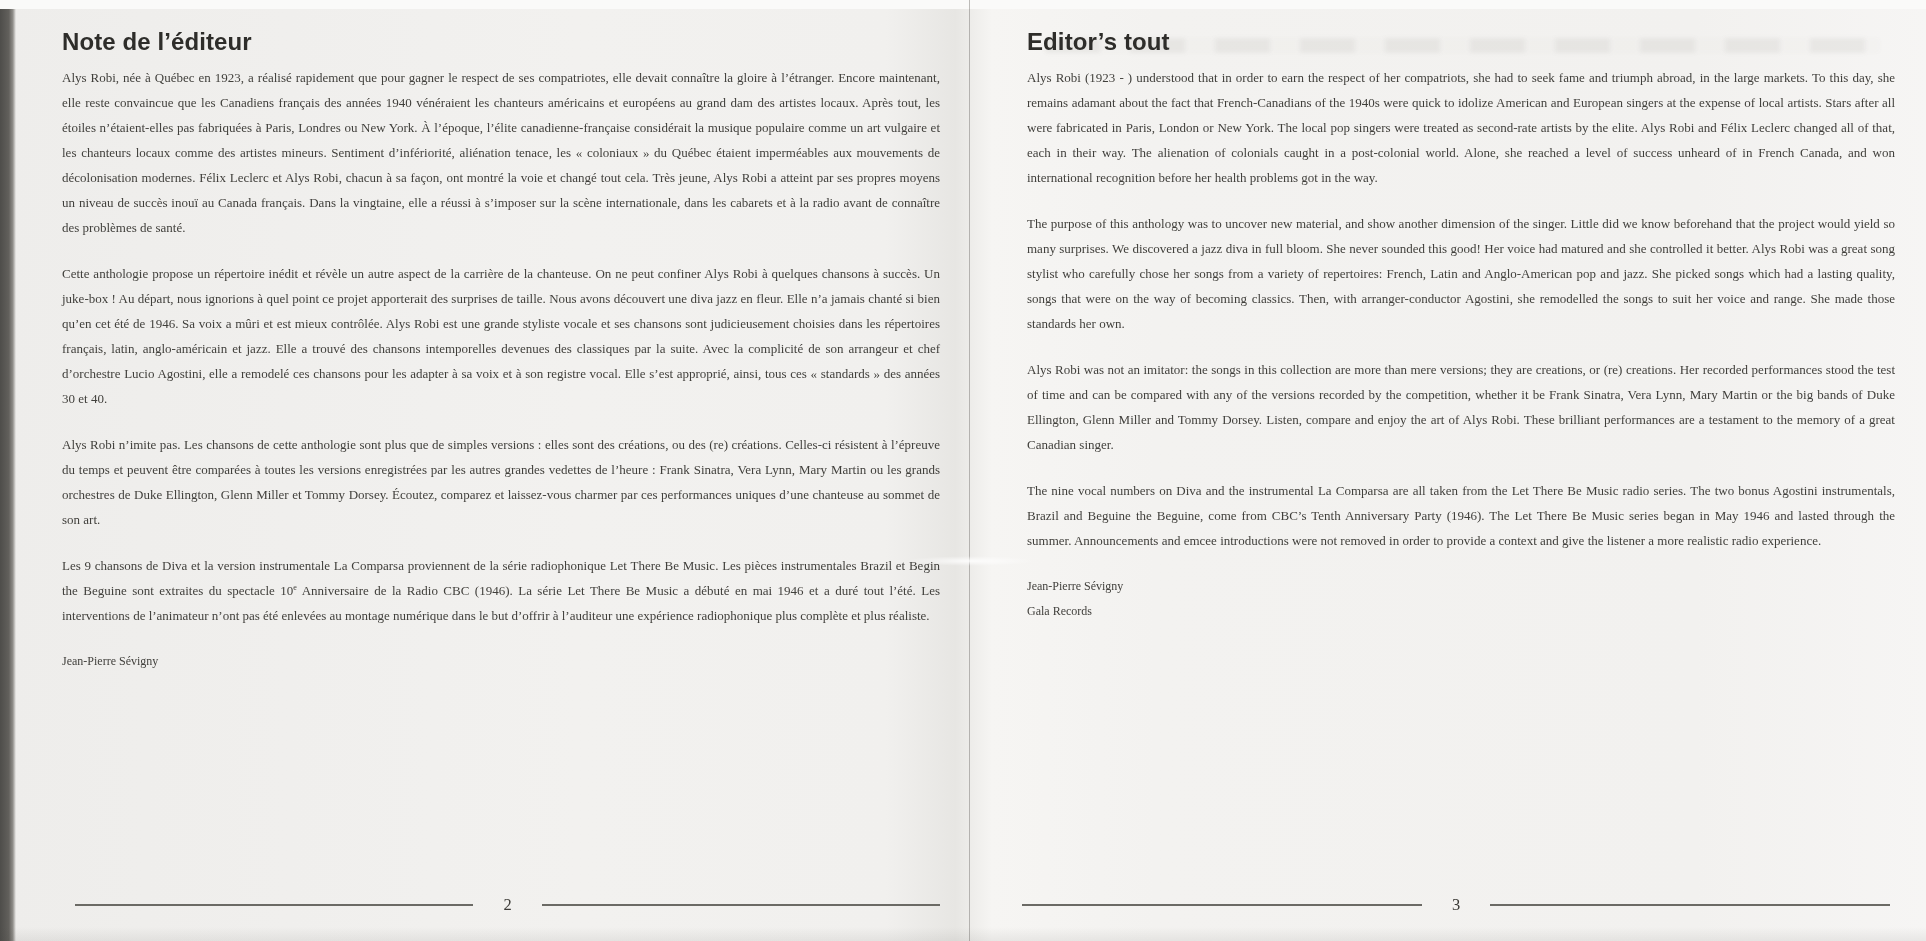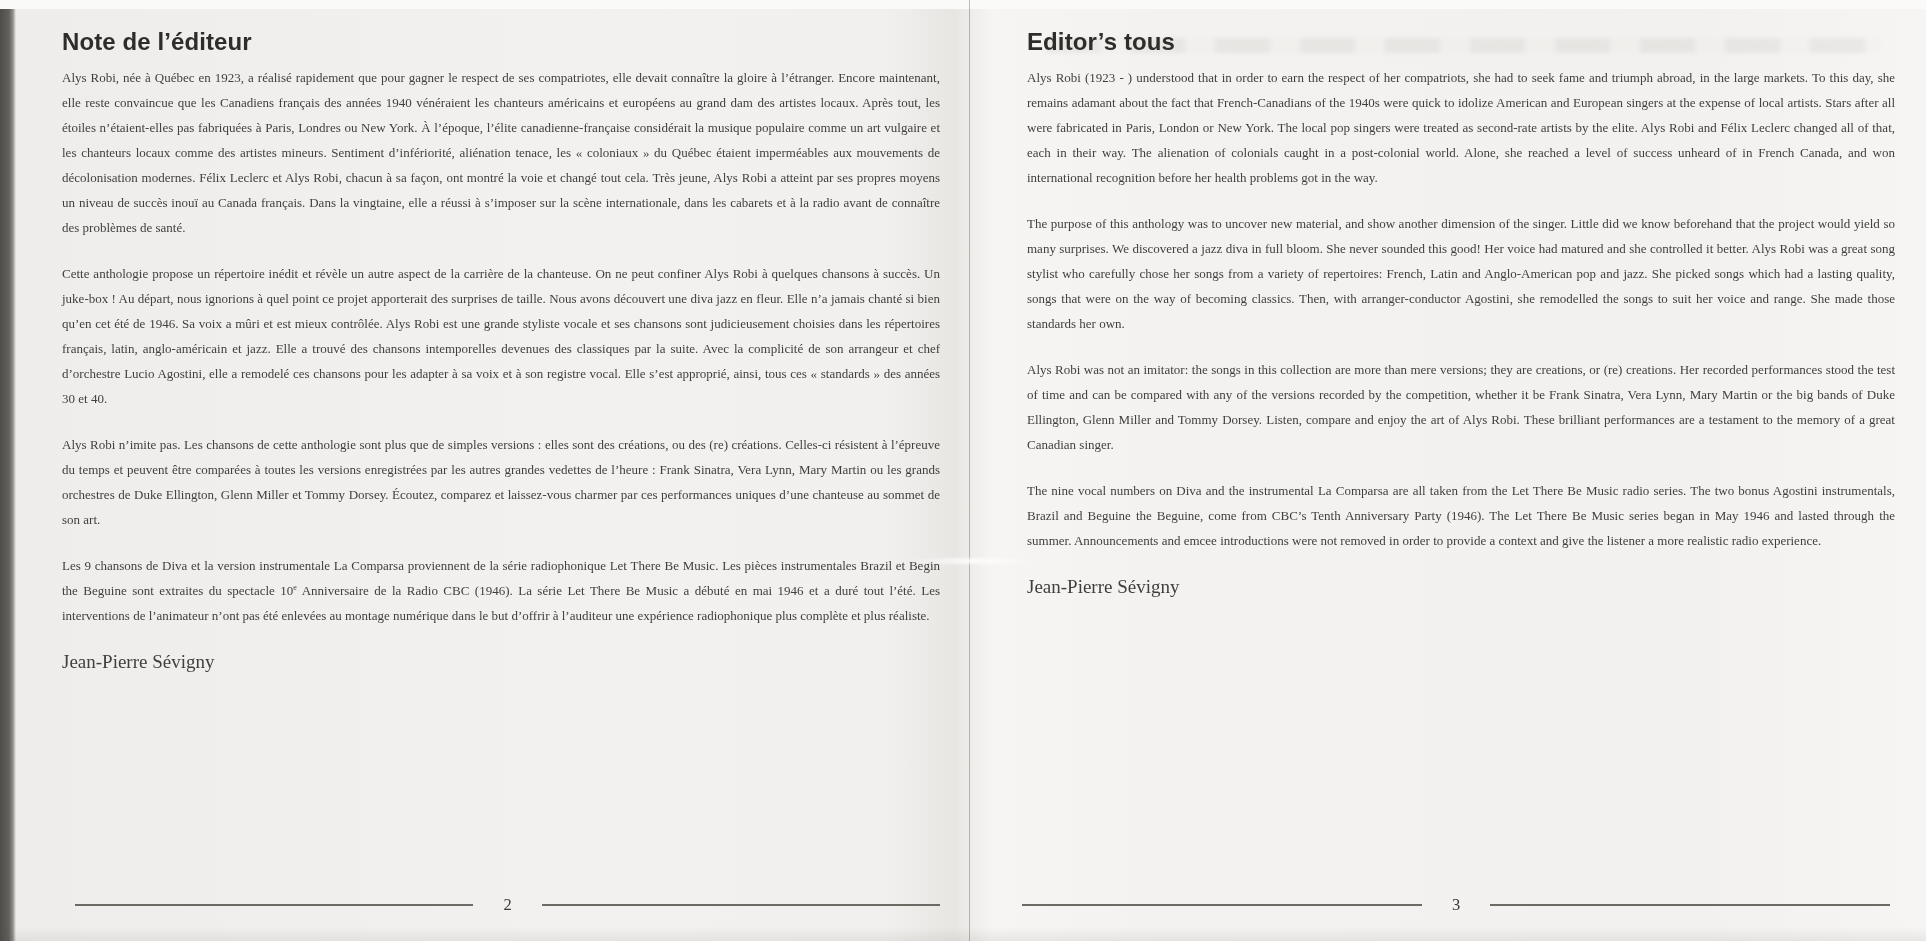--- a/index.html
+++ b/index.html
@@ -61,21 +61,21 @@
     letter-spacing: 0.1px;
   }
   .para {
     font-size: 13px;
     line-height: 25px;
     text-align: justify;
     margin: 8px 0 21px 0;
   }
   .para .it { }
   .para sup { font-size: 0.62em; line-height: 0; vertical-align: super; }
-  .sig { font-size: 19px; line-height: 25px; margin-top: 2px; }
+  .sig { font-size: 12px; line-height: 25px; margin-top: 2px; }
   .footer {
     position: absolute; top: 893px;
     display: flex; align-items: center;
     height: 24px;
   }
   .footer.left  { left: 75px;  width: 865px; }
   .footer.right { left: 1022px; width: 868px; }
   .rule { flex: 1; height: 2px; background: #6b6a65; }
   .pagenum {
     padding: 0 30px;
@@ -106,27 +106,28 @@
     </div>
   </div>
 
   <div class="footer left">
     <div class="rule"></div>
     <div class="pagenum">2</div>
     <div class="rule"></div>
   </div>
 
   <div class="page right">
-    <h1 class="title">Editor’s tous</h1>
+    <h1 class="title">Editor’s tout</h1>
     <p class="para"><span>Alys Robi (1923 - ) understood that in order to earn the respect of her compatriots, she had to seek fame and triumph abroad, in the large markets. To this day, she remains adamant about the fact that French-Canadians of the 1940s were quick to idolize American and European singers at the expense of local artists. Stars after all were fabricated in Paris, London or New York. The local pop singers were treated as second-rate artists by the elite. Alys Robi and Félix Leclerc changed all of that, each in their way. The alienation of colonials caught in a post-colonial world. Alone, she reached a level of success unheard of in French Canada, and won international recognition before her health problems got in the way.</span></p>
     <p class="para"><span>The purpose of this anthology was to uncover new material, and show another dimension of the singer. Little did we know beforehand that the project would yield so many surprises. We discovered a jazz diva in full bloom. She never sounded this good! Her voice had matured and she controlled it better. Alys Robi was a great song stylist who carefully chose her songs from a variety of repertoires: French, Latin and Anglo-American pop and jazz. She picked songs which had a lasting quality, songs that were on the way of becoming classics. Then, with arranger-conductor Agostini, she remodelled the songs to suit her voice and range. She made those standards her own.</span></p>
     <p class="para"><span>Alys Robi was not an imitator: the songs in this collection are more than mere versions; they are creations, or (re) creations. Her recorded performances stood the test of time and can be compared with any of the versions recorded by the competition, whether it be Frank Sinatra, Vera Lynn, Mary Martin or the big bands of Duke Ellington, Glenn Miller and Tommy Dorsey. Listen, compare and enjoy the art of Alys Robi. These brilliant performances are a testament to the memory of a great Canadian singer.</span></p>
     <p class="para"><span>The nine vocal numbers on </span><span class="it">Diva</span><span> and the instrumental </span><span class="it">La Comparsa</span><span> are all taken from the </span><span class="it">Let There Be Music</span><span> radio series. The two bonus Agostini instrumentals, </span><span class="it">Brazil</span><span> and </span><span class="it">Beguine the Beguine</span><span>, come from CBC’s Tenth Anniversary Party (1946). The </span><span class="it">Let There Be Music</span><span> series began in May 1946 and lasted through the summer. Announcements and emcee introductions were not removed in order to provide a context and give the listener a more realistic radio experience.</span></p>
     <div class="sig">
       <div>Jean-Pierre Sévigny</div>
+      <div>Gala Records</div>
     </div>
   </div>
 
   <div class="footer right">
     <div class="rule"></div>
     <div class="pagenum">3</div>
     <div class="rule"></div>
   </div>
 
 </div>

